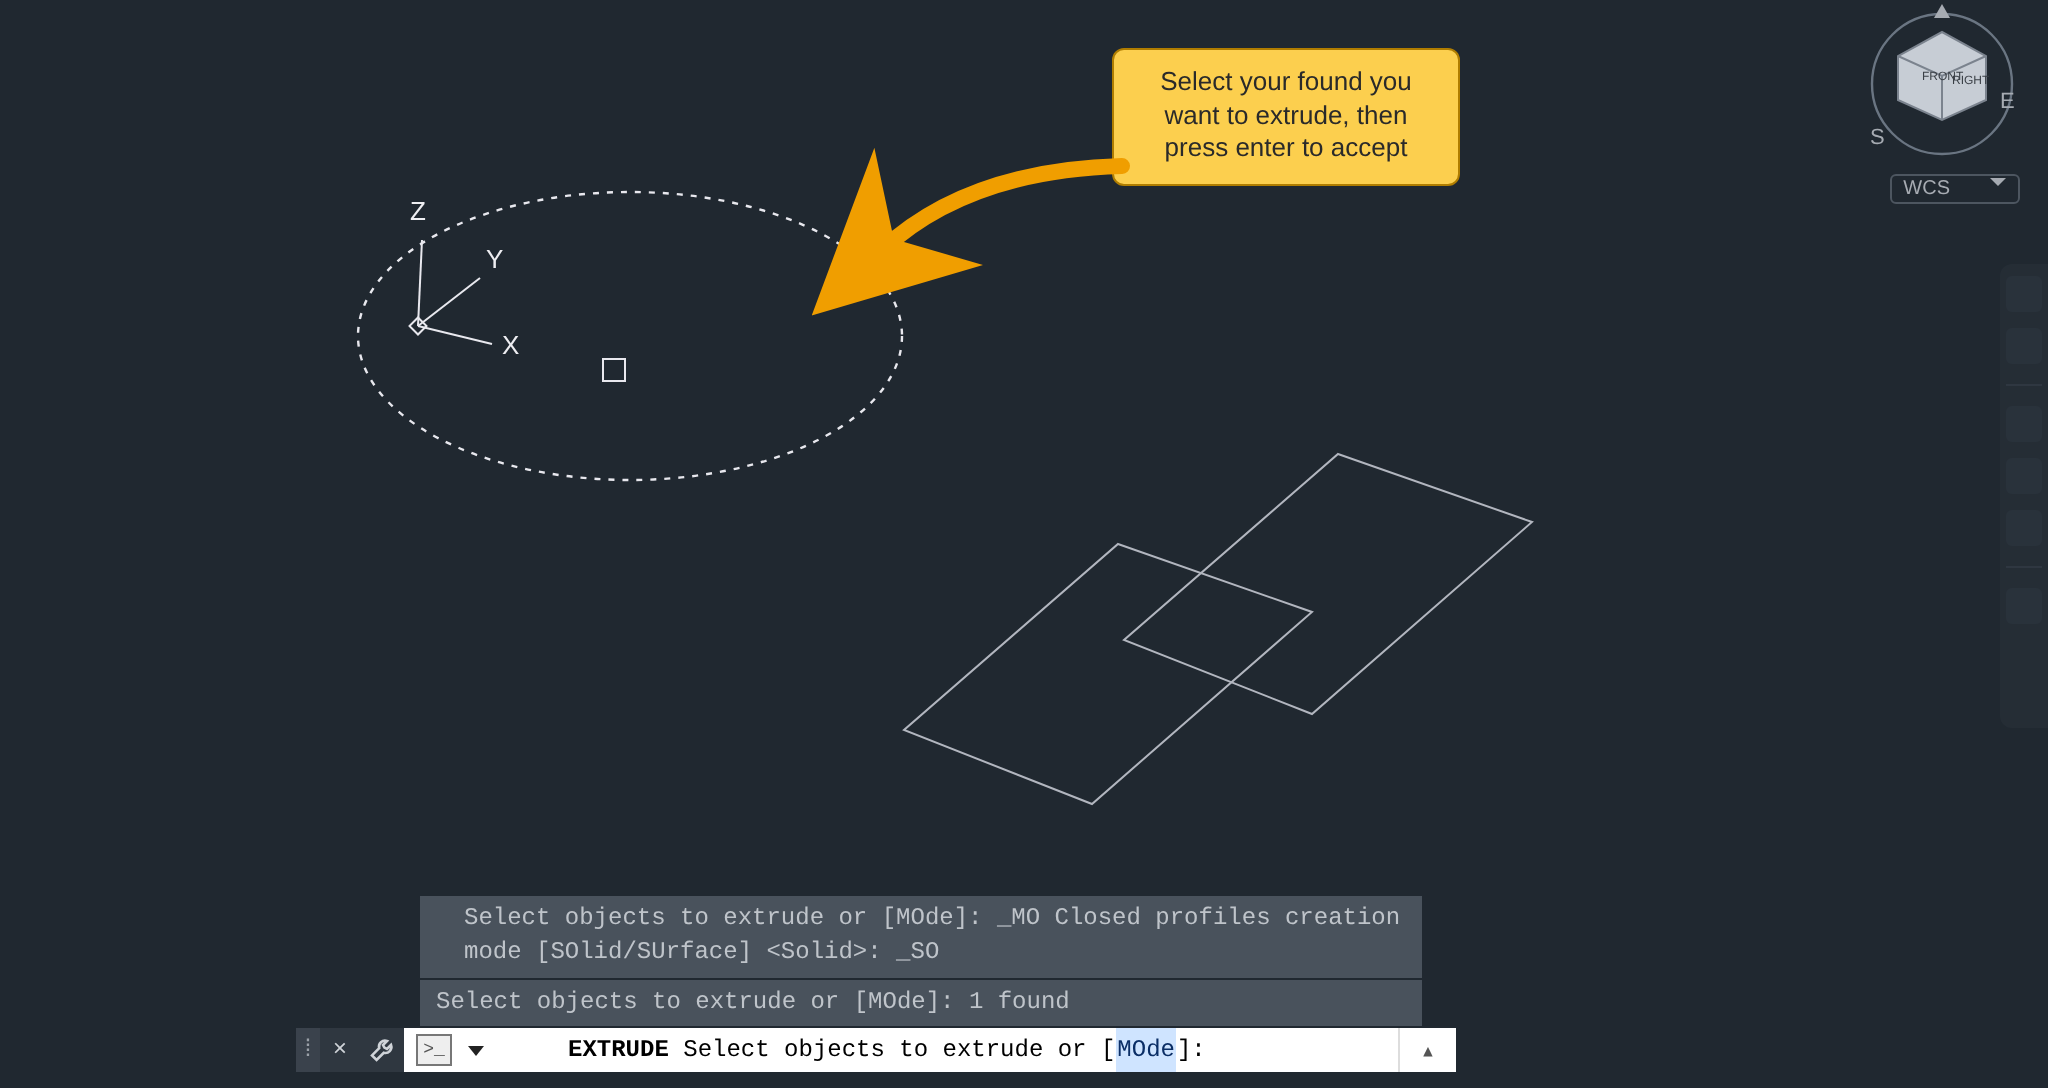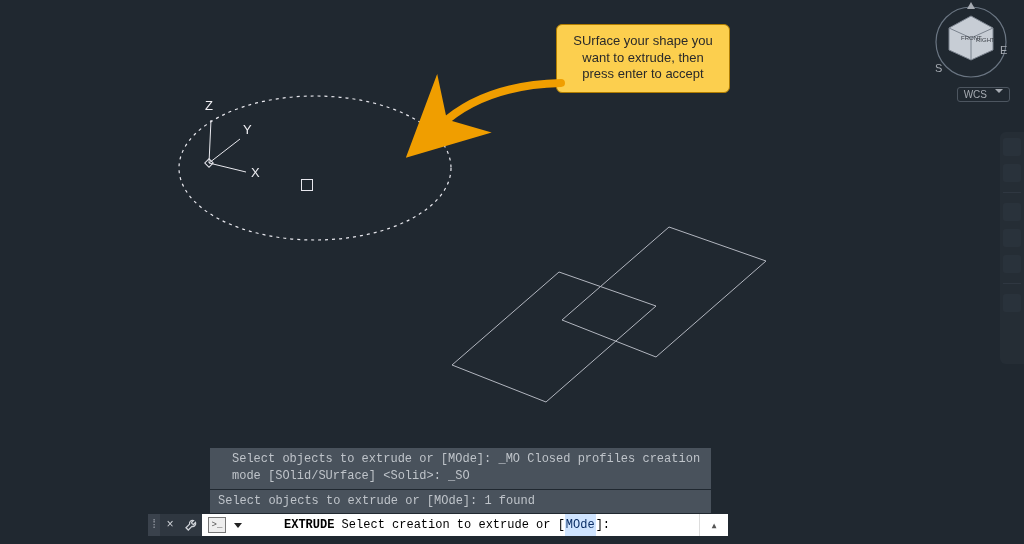--- a/index.html
+++ b/index.html
@@ -89,21 +89,21 @@
     position: absolute;
     right: 14px;
     top: 87px;
     border: 1px solid #4d5660;
     border-radius: 3px;
     color: #a6abb2;
     padding: 1px 6px;
     font-size: 10px;
     display: flex;
     align-items: flex-start;
-    gap: 8px;
+    gap: 20px;
   }
   .wcs-tri {
     display: inline-block;
     width: 0; height: 0;
     border-left: 4px solid transparent;
     border-right: 4px solid transparent;
     border-top: 4px solid #a6abb2;
   }
 
   
@@ -267,21 +267,21 @@
       <polygon class="quad-line" points="113,1 210,35 100,131 6,94"></polygon>
     </svg>
   </div>
   <div class="quad" style="left:556px;top:226px;width:220px;height:140px">
     <svg width="220" height="140">
       <polygon class="quad-line" points="113,1 210,35 100,131 6,94"></polygon>
     </svg>
   </div>
 
   <div class="callout">
-    <div class="callout-box">SUrface your shape you
+    <div class="callout-box">Select your found you
 want to extrude, then
 press enter to accept</div>
     <div class="callout-arrow">
       <svg width="150" height="70">
         <defs>
           <marker id="arrowhead" markerWidth="10" markerHeight="10" refX="4" refY="5" orient="auto">
             <path d="M0,0 L10,5 L0,10 L3,5 Z" fill="#f09e00"></path>
           </marker>
         </defs>
         <path d="M132,3 Q55,5 12,45" fill="none" stroke="#f09e00" stroke-width="8" stroke-linecap="round" marker-end="url(#arrowhead)"></path>
@@ -336,21 +336,21 @@
       <svg class="wrench-svg" width="14" height="14" viewBox="0 0 14 14">
         <path d="M9.5 2.5a3 3 0 0 0-3.9 3.6L2 9.7l2.3 2.3 3.6-3.6A3 3 0 0 0 11.5 4.5l-2 2-1.3-.7L7.5 4.5z"></path>
       </svg>
     </div>
     <div class="cmd-input">
       <span class="cmd-icon">
           <span>&gt;_</span>
         </span>
       <span class="cmd-dd"></span>
       <span class="cmd-text">
-        <b>EXTRUDE</b><span> Select creation to extrude or [</span><span class="opt">MOde</span><span>]:</span>
+        <b>EXTRUDE</b><span> Select objects to extrude or [</span><span class="opt">MOde</span><span>]:</span>
       </span>
     </div>
     <div class="cmd-expand">
         <span>▴</span>
       </div>
   </div>
 
 </div>
 
 </body></html>

